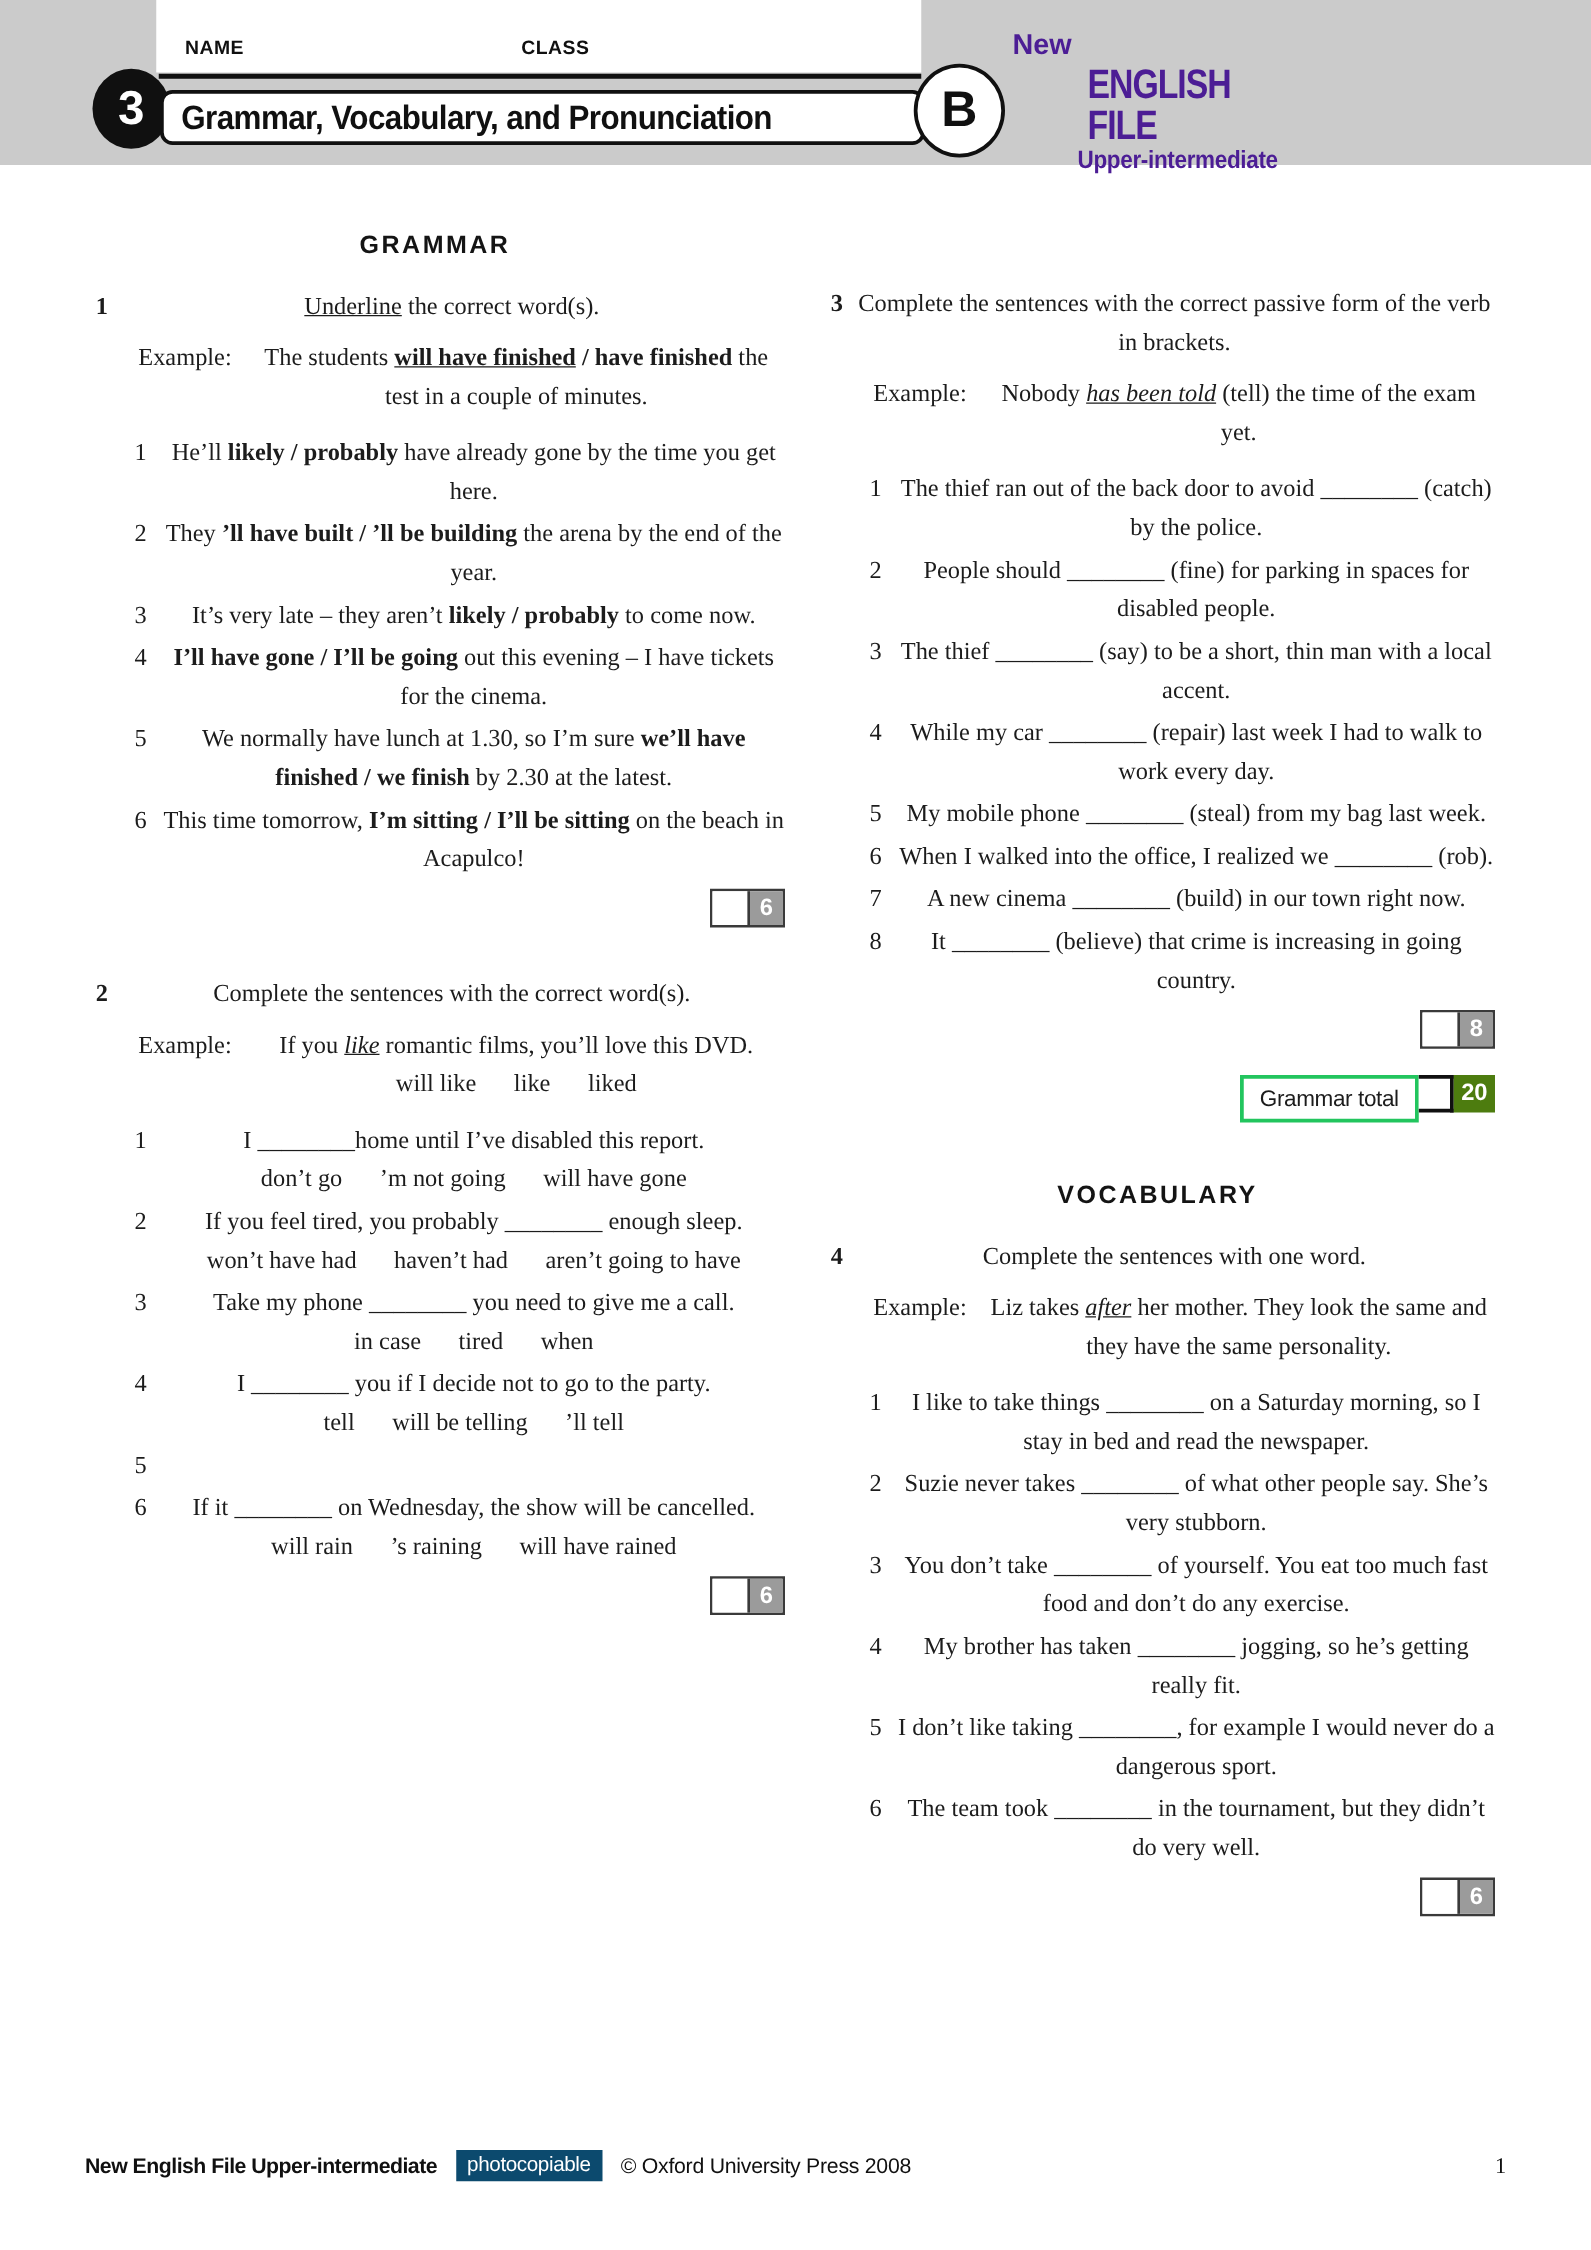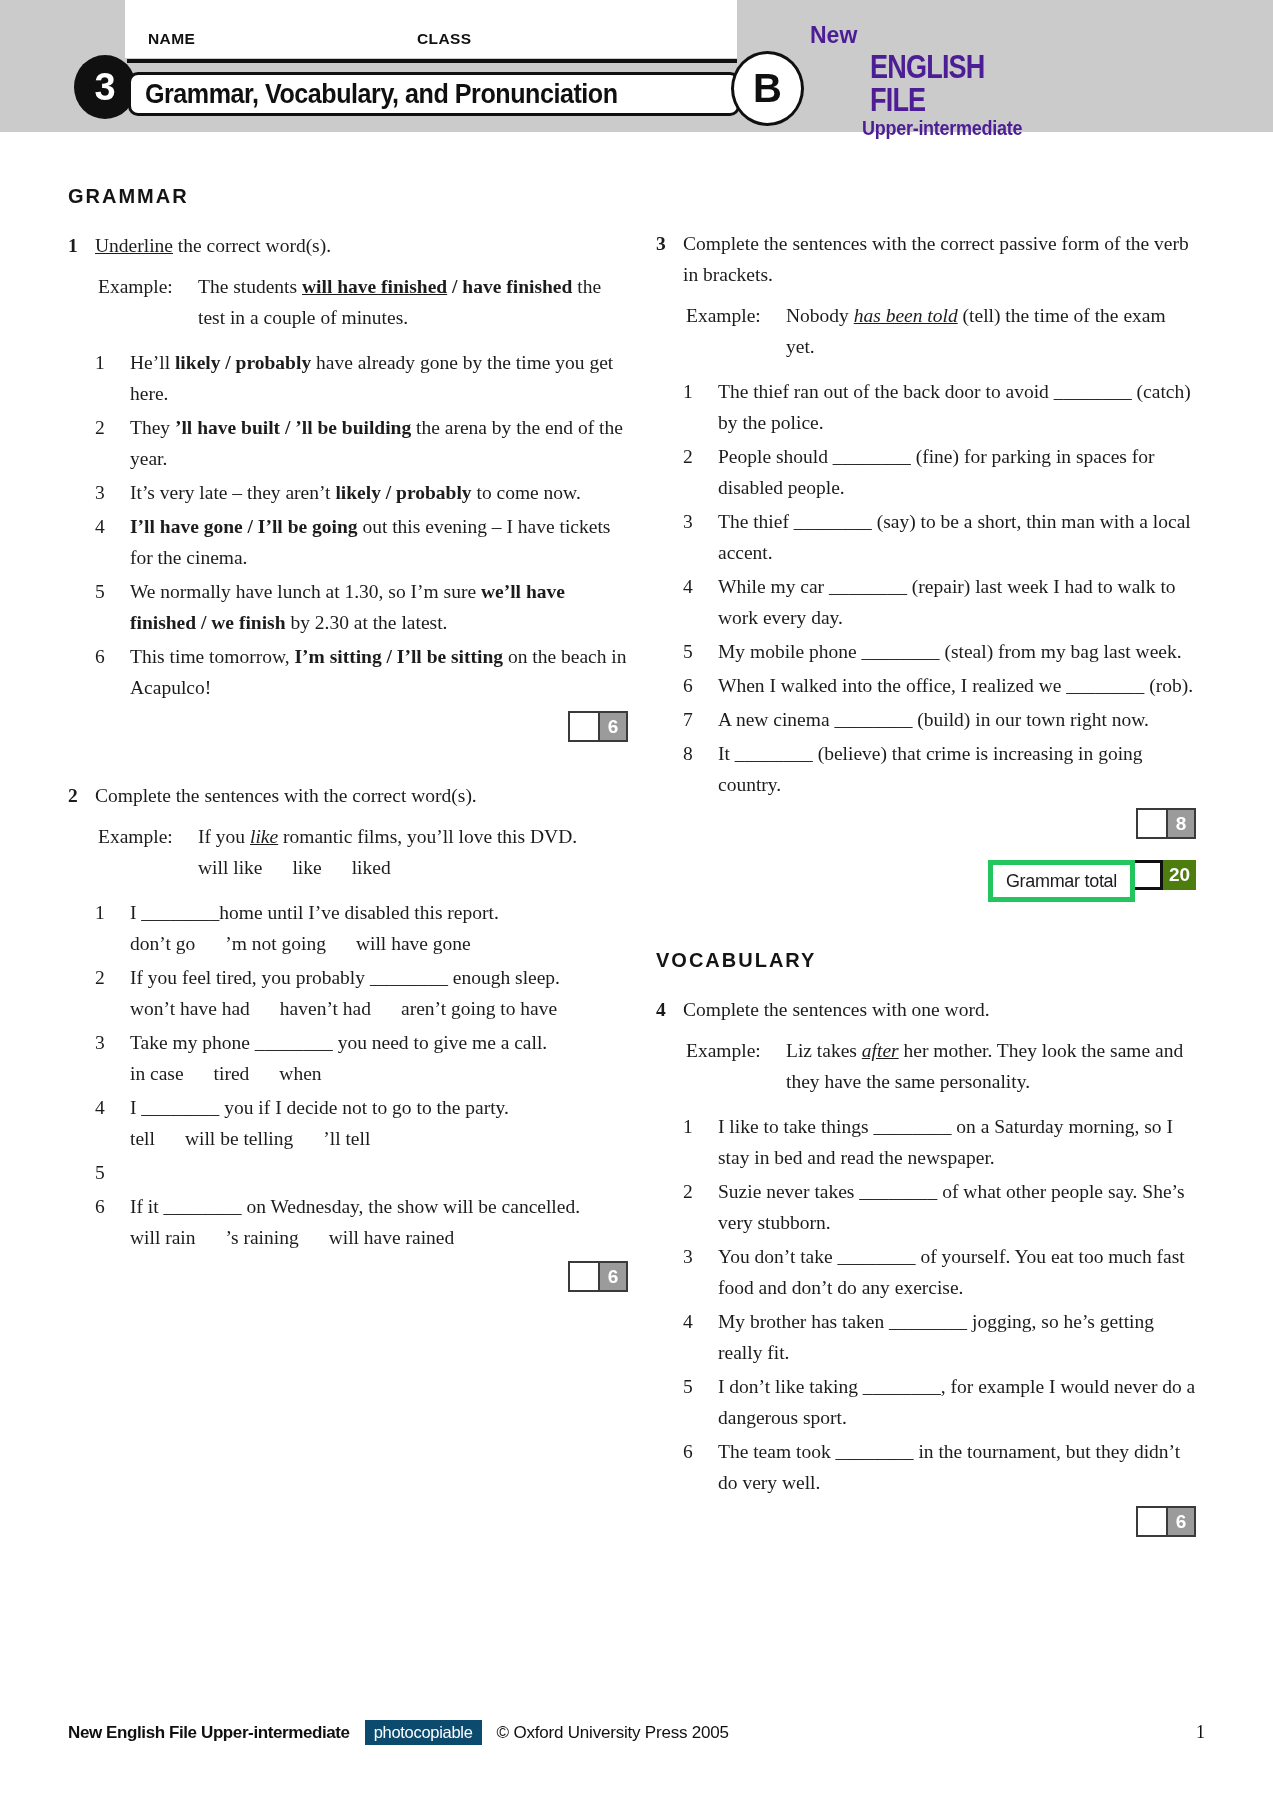--- a/index.html
+++ b/index.html
@@ -49,21 +49,21 @@
   }
   .brand {
     position:absolute; left:852px; top:24px; width:200px; text-align:left;
     font-family:"Liberation Sans", sans-serif; font-weight:700; color:#4c1d95; line-height:1;
   }
   .brand-top  { font-size:23px; display:inline-block; transform:translateX(-42px); margin-bottom:2px; }
   .brand-main { font-size:33px; letter-spacing:-1px; display:block; transform:scaleX(.82); transform-origin:50% 50%; margin:1px 0 2px; }
   .brand-sub  { font-size:20px; letter-spacing:-.3px; display:block; transform:scaleX(.9); transform-origin:50% 50%; }
 
   
-  .content { display:flex; padding:0 0 0 68px; }
+  .content { display:flex; padding:0 0 0 68px;text-align:center; }
   .col-left  { width:560px; margin-right:28px; }
   .col-right { width:540px; padding-top:96px; }
 
   .section-head {
     font-family:"Liberation Sans", sans-serif; font-weight:700; font-size:20px;
     line-height:24px; letter-spacing:2px; color:#141414; margin:52px 0 0 0;
   }
   .section-head.vocab { margin-top:46px; }
 
   .ex-head { display:flex; margin-top:22px; font-size:19.5px; line-height:31px; }
@@ -85,21 +85,21 @@
   .score-box { display:flex; border:2px solid #3a3a3a; }
   .score-cell { width:28px; height:27px; }
   .score-cell.blank { background:#ffffff; }
   .score-cell.max {
     background:#9b9b9b; color:#ffffff; border-left:2px solid #3a3a3a;
     font-family:"Liberation Sans", sans-serif; font-weight:700; font-size:19px;
     display:flex; align-items:center; justify-content:center;
   }
   .total-row { display:flex; justify-content:flex-end; margin-top:21px; }
   .total-label {
-    border:5px solid #22c55e; height:30px; display:flex; align-items:center;
+    border:3px solid #22c55e; height:30px; display:flex; align-items:center;
     padding:16px 13px; font-family:"Liberation Sans", sans-serif; font-size:18px; letter-spacing:-.3px;
   }
   .total-cell { width:28px; height:30px; }
   .total-cell.blank { background:#ffffff; border:3px solid #101010; border-left:none; }
   .total-cell.value {
     width:33px; background:#4d7c0f; color:#ffffff;
     font-family:"Liberation Sans", sans-serif; font-weight:700; font-size:19px;
     display:flex; align-items:center; justify-content:center;
   }
 
@@ -344,17 +344,17 @@
             <div class="score-cell max">6</div>
           </div>
         </div>
       </section>
     </div>
   </main>
 
   <footer class="footer">
     <span class="footer-series">New English File Upper-intermediate</span>
     <span class="footer-badge">photocopiable</span>
-    <span class="footer-copy">© Oxford University Press 2005</span>
+    <span class="footer-copy">© Oxford University Press 2008</span>
     <span class="footer-page">1</span>
   </footer>
 
 </div>
 
 </body></html>

